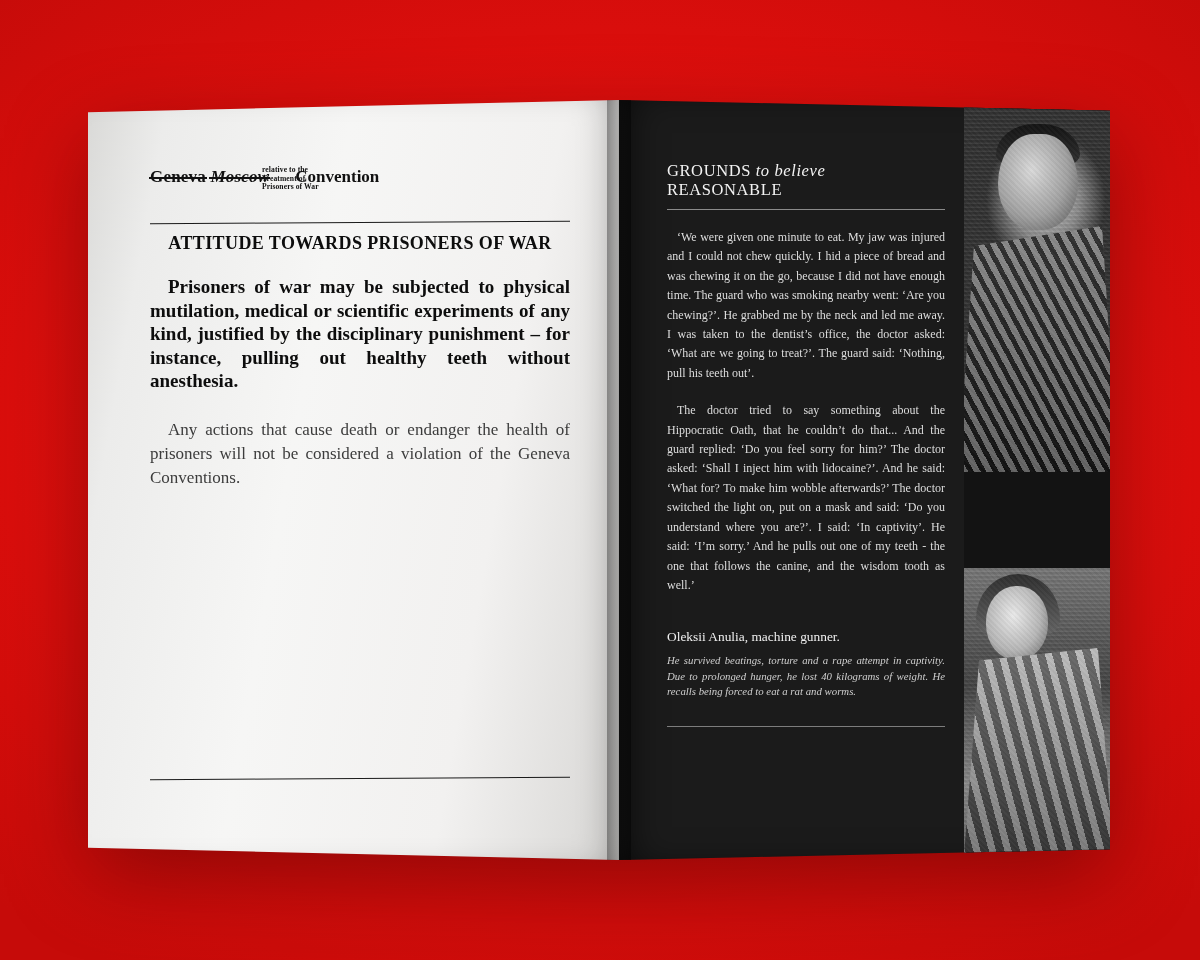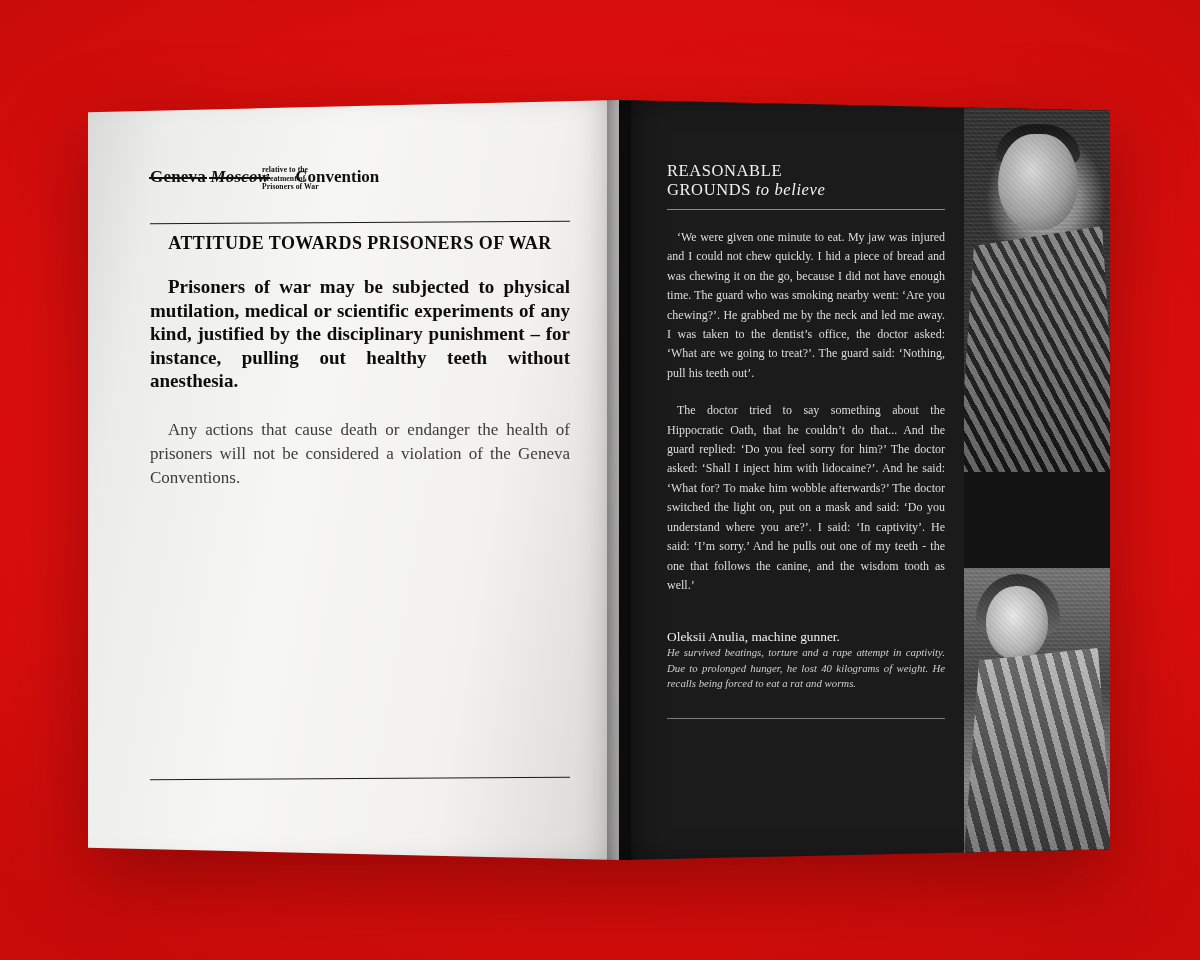--- a/index.html
+++ b/index.html
@@ -208,21 +208,21 @@
   .attrib {
     margin-top: 34px;
     width: 278px;
     font-size: 13.4px;
     color: #f0f0f0;
   }
   .attrib b {
     font-weight: normal;
   }
   .bio {
-    margin-top: 0;
+    margin-top: 8px;
     width: 278px;
     font-size: 10.8px;
     line-height: 15.4px;
     font-style: italic;
     color: #cfcfcf;
     text-align: justify;
   }
   .rule-right-bottom {
     margin-top: 26px;
     width: 278px;
@@ -371,22 +371,22 @@
       <div class="para-reg">Any actions that cause death or endanger the health of prisoners will not be considered a violation of the Geneva Conventions.</div>
 
       <div class="rule-bottom"></div>
     </div>
   </div>
 
   <div class="page page-right">
 
     <div class="right-text">
       <div class="rg-head">
+        <div><span>GROUNDS </span><span class="ital">to believe</span></div>
         <div>REASONABLE</div>
-        <div><span>GROUNDS </span><span class="ital">to believe</span></div>
       </div>
       <div class="rule-right"></div>
 
       <div class="quote-p">‘We were given one minute to eat. My jaw was injured and I could not chew quickly. I hid a piece of bread and was chewing it on the go, because I did not have enough time. The guard who was smoking nearby went: ‘Are you chewing?’. He grabbed me by the neck and led me away. I was taken to the dentist’s office, the doctor asked: ‘What are we going to treat?’. The guard said: ‘Nothing, pull his teeth out’.</div>
       <div class="quote-p second">The doctor tried to say something about the Hippocratic Oath, that he couldn’t do that... And the guard replied: ‘Do you feel sorry for him?’ The doctor asked: ‘Shall I inject him with lidocaine?’. And he said: ‘What for? To make him wobble afterwards?’ The doctor switched the light on, put on a mask and said: ‘Do you understand where you are?’. I said: ‘In captivity’. He said: ‘I’m sorry.’ And he pulls out one of my teeth - the one that follows the canine, and the wisdom tooth as well.’</div>
 
       <div class="attrib"><b>Oleksii Anulia,</b><span> machine gunner.</span></div>
       <div class="bio">He survived beatings, torture and a rape attempt in captivity. Due to prolonged hunger, he lost 40 kilograms of weight. He recalls being forced to eat a rat and worms.</div>
 
       <div class="rule-right-bottom"></div>

